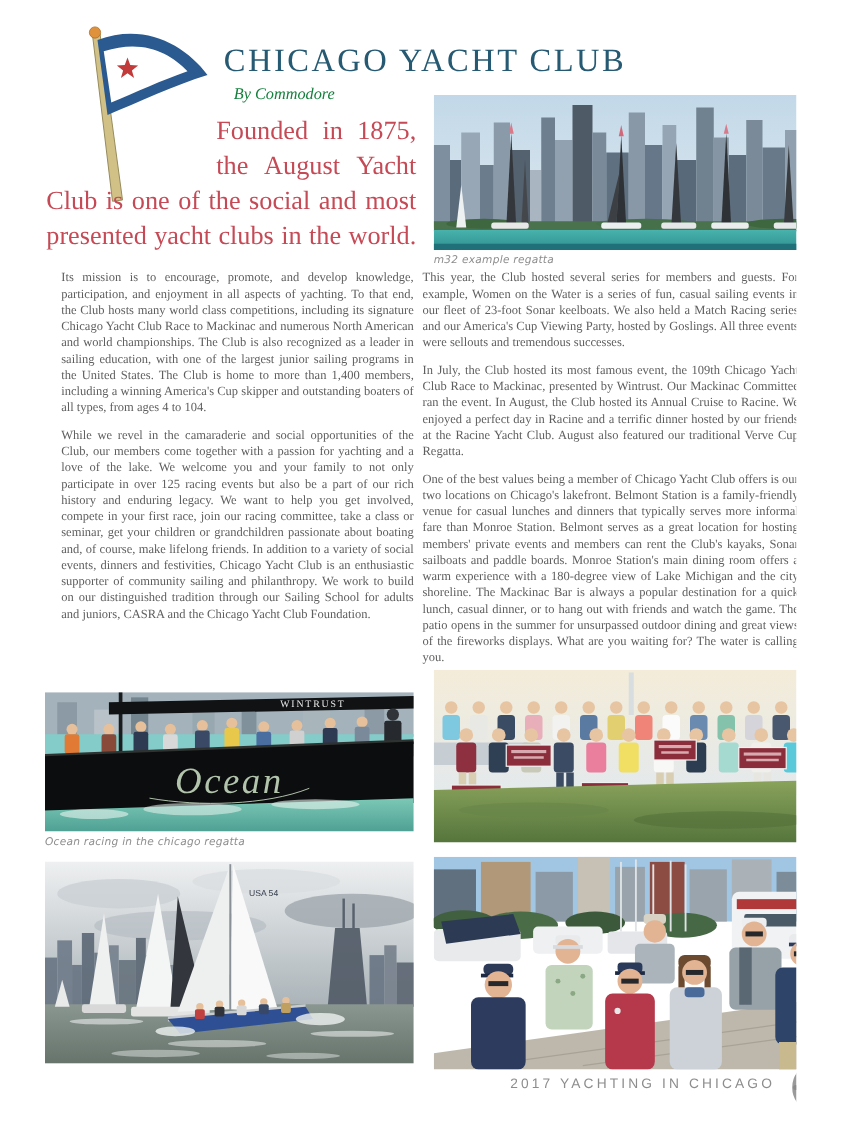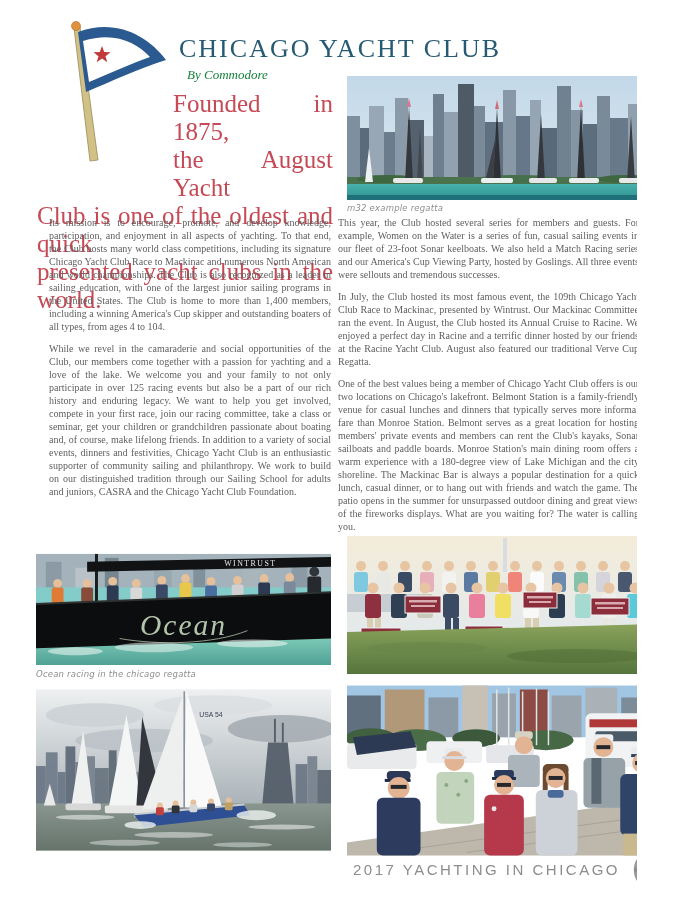--- a/index.html
+++ b/index.html
@@ -16,42 +16,42 @@
   .title{
     position:absolute;left:150px;top:34px;width:380px;text-align:center;
     font-family:"Liberation Serif",serif;font-size:26px;font-weight:normal;
     letter-spacing:2px;color:var(--title_color);
   }
   .byline{
     position:absolute;left:187px;top:67px;font-style:italic;font-size:13px;color:#15803d;
   }
   .lead{
     position:absolute;left:37px;top:90px;width:296px;
-    font-size:25px;line-height:28px;color:var(--lead_color);
+    font-size:21px;line-height:28px;color:var(--lead_color);
   }
   .lead .ln{text-align:justify;text-align-last:justify;}
   .lead .ln.indent{margin-left:136px;}
   .col{position:absolute;font-size:10px;line-height:13px;color:var(--body_color);text-align:justify;}
   .col p{margin:0 0 9px 12px;}
   .col-left{left:37px;top:216px;width:294px;}
   .col-right{left:326px;top:216px;width:313px;}
   figure{position:absolute;}
   figure svg{display:block;}
   figcaption{
     font-family:"DejaVu Sans",sans-serif;font-style:italic;font-size:8.5px;
     color:var(--caption_color);margin-top:3px;letter-spacing:.2px;
   }
   .ph-m32{left:347px;top:76px;}
   .ph-ocean{left:36px;top:553px;}
   .ph-banners{left:347px;top:536px;}
   .ph-sails{left:36px;top:688px;}
   .ph-dock{left:347px;top:685px;}
   .footer-label{
     position:absolute;left:300px;top:861px;width:320px;text-align:right;
-    font-family:"Liberation Sans",sans-serif;font-size:15px;letter-spacing:2.5px;
+    font-family:"Liberation Sans",sans-serif;font-size:11px;letter-spacing:2.5px;
     color:var(--footer_color);
   }
   .badge{position:absolute;left:631px;top:846px;}
 </style>
 </head>
 <body>
 
 <div class="page">
 
   <svg class="flag" width="150" height="152" viewBox="0 0 150 152">
@@ -61,21 +61,21 @@
     <path d="M55,29 C86,19 108,30 122,45 C102,52 80,62 61,70 Z" fill="#ffffff"></path>
     <polygon points="74,34 76.2,40 82.5,40.3 77.5,44.3 79.3,50.3 74,46.6 68.7,50.3 70.5,44.3 65.5,40.3 71.8,40" fill="#c23a3a"></polygon>
   </svg>
 
   <h1 class="title">CHICAGO YACHT CLUB</h1>
   <div class="byline">By Commodore</div>
 
   <div class="lead">
     <div class="ln indent">Founded in 1875,</div>
     <div class="ln indent">the August Yacht</div>
-    <div class="ln">Club is one of the oldest and quick</div>
+    <div class="ln">Club is one of the social and most</div>
     <div class="ln">presented yacht clubs in the world.</div>
   </div>
 
   <div class="col col-left">
     <p>Its mission is to encourage, promote, and develop knowledge, participation, and enjoyment in all aspects of yachting. To that end, the Club hosts many world class competitions, including its signature Chicago Yacht Club Race to Mackinac and numerous North American and world championships. The Club is also recognized as a leader in sailing education, with one of the largest junior sailing programs in the United States. The Club is home to more than 1,400 members, including a winning America's Cup skipper and outstanding boaters of all types, from ages 4 to 104.</p>
     <p>While we revel in the camaraderie and social opportunities of the Club, our members come together with a passion for yachting and a love of the lake. We welcome you and your family to not only participate in over 125 racing events but also be a part of our rich history and enduring legacy. We want to help you get involved, compete in your first race, join our racing committee, take a class or seminar, get your children or grandchildren passionate about boating and, of course, make lifelong friends. In addition to a variety of social events, dinners and festivities, Chicago Yacht Club is an enthusiastic supporter of community sailing and philanthropy. We work to build on our distinguished tradition through our Sailing School for adults and juniors, CASRA and the Chicago Yacht Club Foundation.</p>
   </div>
   <div class="col col-right">
     <p>This year, the Club hosted several series for members and guests. For example, Women on the Water is a series of fun, casual sailing events in our fleet of 23-foot Sonar keelboats. We also held a Match Racing series and our America's Cup Viewing Party, hosted by Goslings. All three events were sellouts and tremendous successes.</p>
     <p>In July, the Club hosted its most famous event, the 109th Chicago Yacht Club Race to Mackinac, presented by Wintrust. Our Mackinac Committee ran the event. In August, the Club hosted its Annual Cruise to Racine. We enjoyed a perfect day in Racine and a terrific dinner hosted by our friends at the Racine Yacht Club. August also featured our traditional Verve Cup Regatta.</p>

